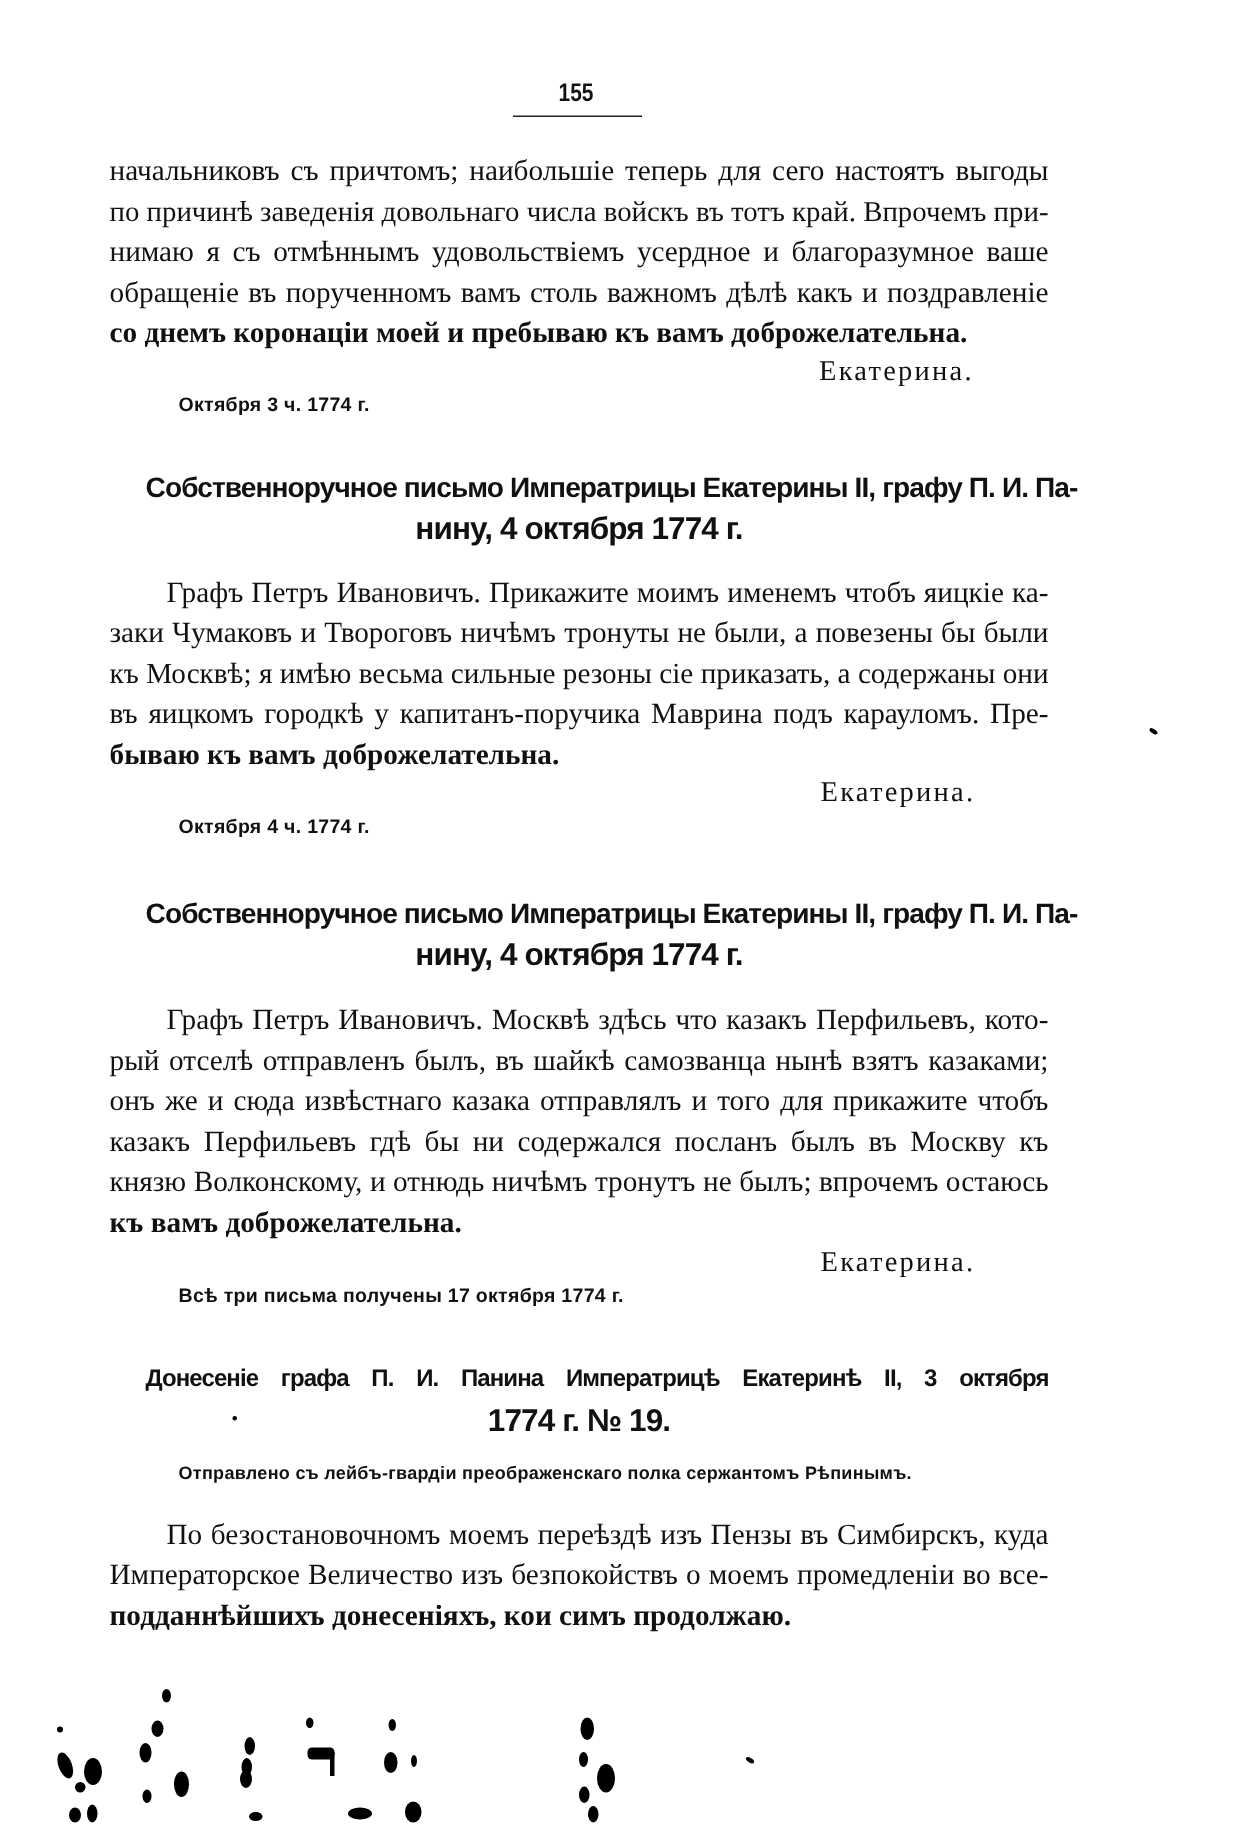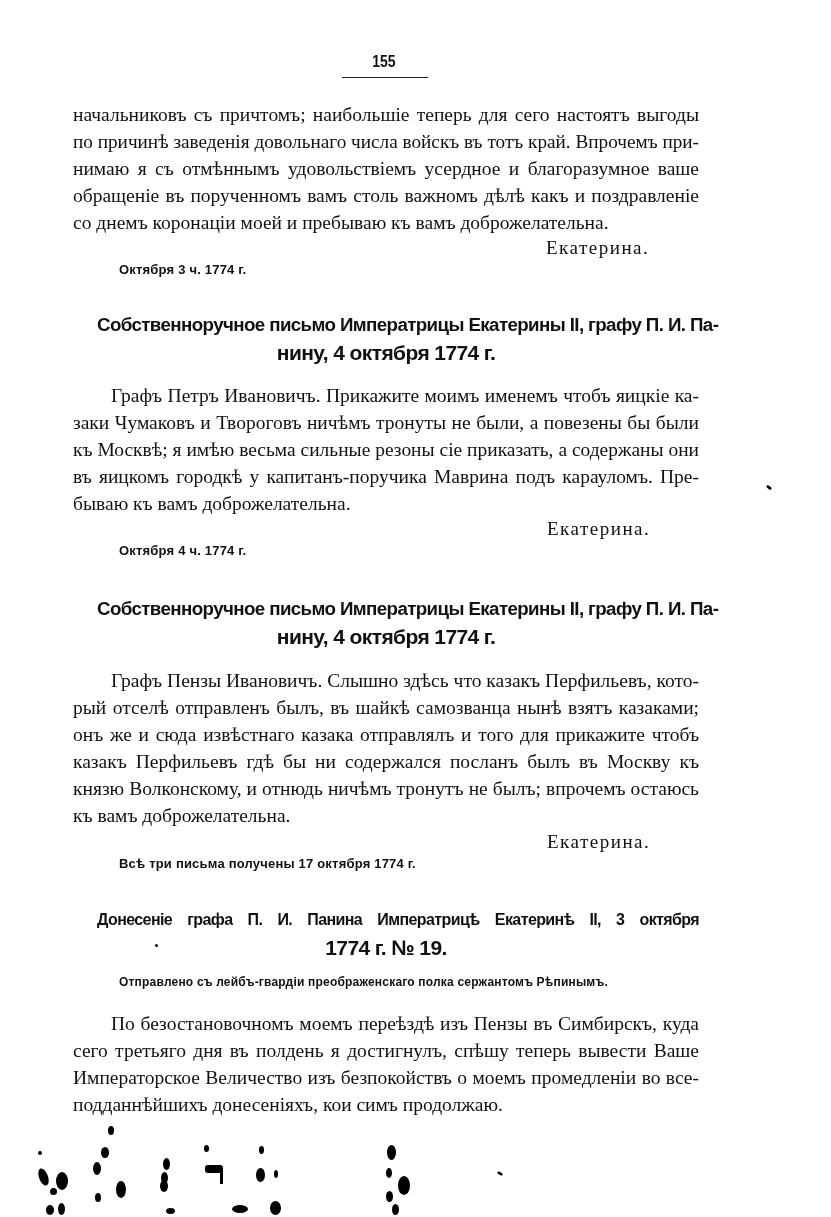--- a/index.html
+++ b/index.html
@@ -48,20 +48,21 @@
     height: 27px;
     line-height: 27px;
     font-size: 19.5px;
     white-space: nowrap;
     text-align: justify;
     text-align-last: justify;
     transform-origin: left center;
   }
   .line.last {
     text-align-last: left;
+    font-weight: bold;
   }
   .line.indent {
     padding-left: 38px;
     font-family: Liberation Serif, serif;
   }
   .body-text {
     font-family: "Liberation Serif", "DejaVu Serif", serif;
     font-stretch: condensed;
   }
   .signature {
@@ -135,40 +136,39 @@
   </div>
   <div class="signature" style="left:547px; top:518px;">Екатерина.</div>
   <div class="date-note" style="left:119px; top:543px;">Октября 4 ч. 1774 г.</div>
 
   <div class="heading" style="top:595px;">
     <span class="hline first" style="font-size: 18.7327px;">Собственноручное письмо Императрицы Екатерины II, графу П. И. Па-</span>
     <span class="hline">нину, 4 октября 1774 г.</span>
   </div>
 
   <div class="text-block body-text" style="top:667px;">
-    <span class="line indent">Графъ Пензы Ивановичъ. Слышно здѣсь что казакъ Перфильевъ, кото-</span>
+    <span class="line indent">Графъ Петръ Ивановичъ. Москвѣ здѣсь что казакъ Перфильевъ, кото-</span>
     <span class="line">рый отселѣ отправленъ былъ, въ шайкѣ самозванца нынѣ взятъ казаками;</span>
     <span class="line">онъ же и сюда извѣстнаго казака отправлялъ и того для прикажите чтобъ</span>
     <span class="line">казакъ Перфильевъ гдѣ бы ни содержался посланъ былъ въ Москву къ</span>
     <span class="line">князю Волконскому, и отнюдь ничѣмъ тронутъ не былъ; впрочемъ остаюсь</span>
     <span class="line last">къ вамъ доброжелательна.</span>
   </div>
   <div class="signature" style="left:547px; top:831px;">Екатерина.</div>
   <div class="date-note" style="left:119px; top:856px;">Всѣ три письма получены 17 октября 1774 г.</div>
 
   <div class="heading" style="top:906px;">
     <span class="hline first" style="font-size: 16px;">Донесеніе графа П. И. Панина Императрицѣ Екатеринѣ II, 3 октября</span>
     <span class="hline">1774 г. № 19.</span>
   </div>
 
   <div class="date-note" style="left:119px; top:975px; font-size:12px;">Отправлено съ лейбъ-гвардіи преображенскаго полка сержантомъ Рѣпинымъ.</div>
 
   <div class="text-block body-text" style="top:1010px;">
     <span class="line indent">По безостановочномъ моемъ переѣздѣ изъ Пензы въ Симбирскъ, куда</span>
-    <span class="line">сего третьяго дня въ полдень я достигнулъ, спѣшу теперь вывести Ваше</span>
     <span class="line">Императорское Величество изъ безпокойствъ о моемъ промедленіи во все-</span>
     <span class="line last">подданнѣйшихъ донесеніяхъ, кои симъ продолжаю.</span>
   </div>
 
   <div>
     <div class="ink-dot" style="left:766px; top:486px; width:6px; height:3px; transform:rotate(35deg);"></div>
     <div class="ink-dot" style="left:155px; top:944px; width:3px; height:3px;"></div>
     <div class="ink-dot" style="left:38px; top:1151px; width:4px; height:4px;"></div>
     <div class="ink-dot" style="left:39px; top:1168px; width:9px; height:18px; transform:rotate(-20deg);"></div>
     <div class="ink-dot" style="left:56px; top:1172px; width:12px; height:18px;"></div>

